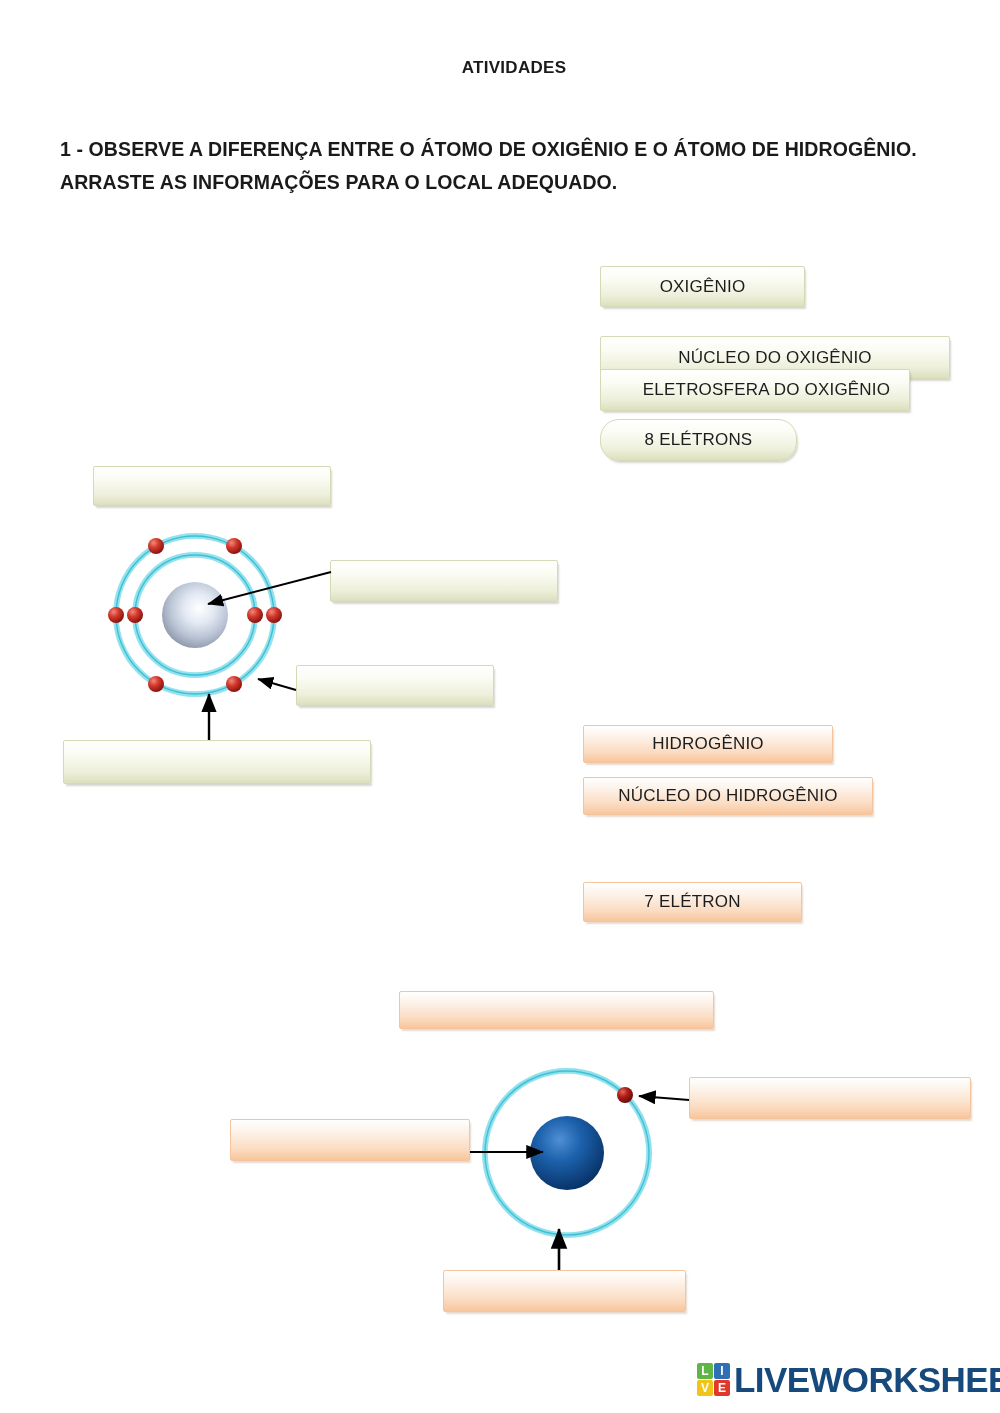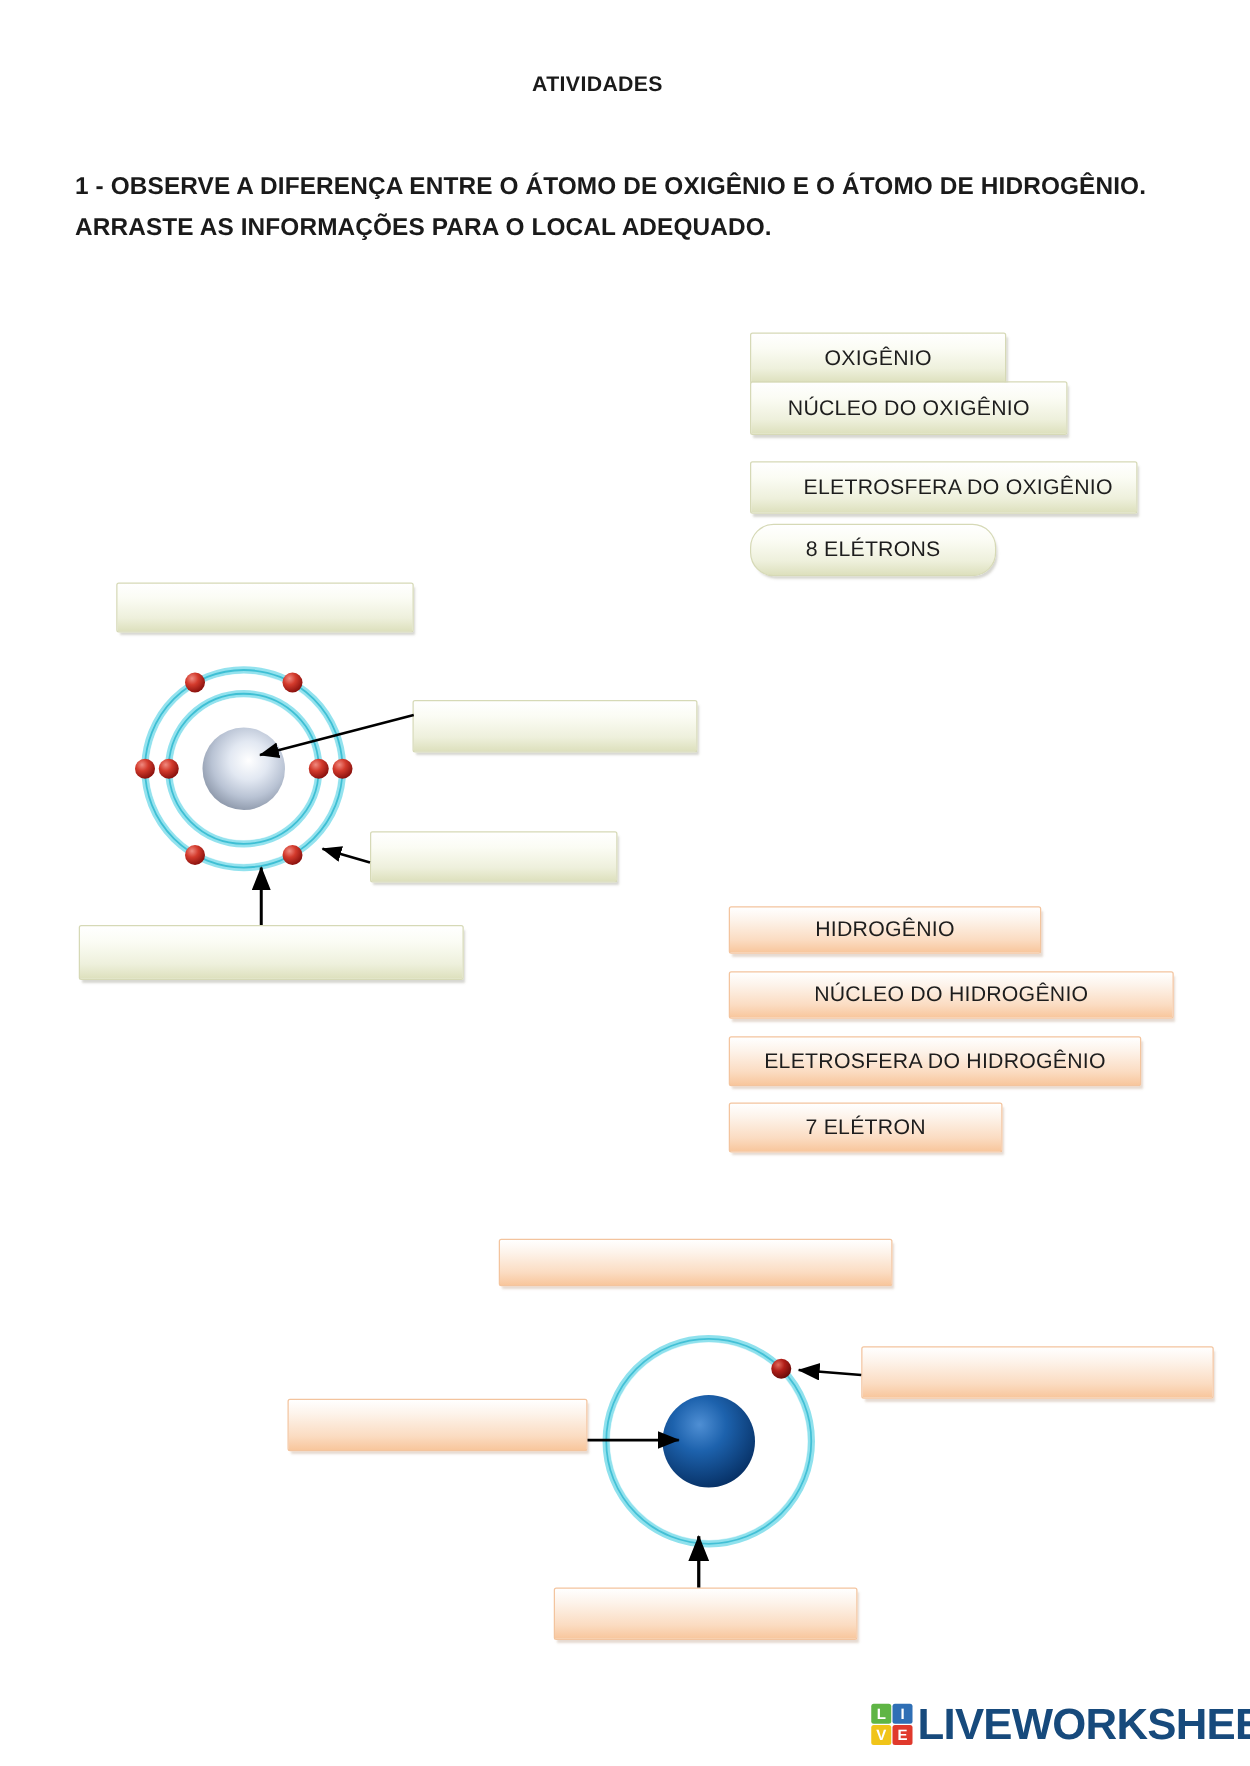--- a/index.html
+++ b/index.html
@@ -23,20 +23,21 @@
   
   .page-title {
     position: absolute;
     left: 0;
     top: 58px;
     width: 956px;
     text-align: center;
     font-size: 17px;
     font-weight: bold;
     letter-spacing: 0.3px;
+    padding-left: 36px;
   }
   .instruction {
     position: absolute;
     left: 60px;
     top: 133px;
     width: 900px;
     font-size: 19.5px;
     line-height: 33px;
     letter-spacing: 0.1px;
     font-weight: bold;
@@ -126,38 +127,35 @@
   <div class="page-title">ATIVIDADES</div>
 
   <div class="instruction">
     <div>1 - OBSERVE A DIFERENÇA ENTRE O ÁTOMO DE OXIGÊNIO E O ÁTOMO DE HIDROGÊNIO.</div>
     <div>ARRASTE AS INFORMAÇÕES PARA O LOCAL ADEQUADO.</div>
   </div>
 
   <div class="chip green" style="left:600px; top:266px; width:205px; height:41px;">
     <span>OXIGÊNIO</span>
   </div>
-  <div class="chip green" style="left:600px; top:305px; width:254px; height:43px;">
+  <div class="chip green" style="left:600px; top:336px; width:350px; height:43px;">
     <span>NÚCLEO DO OXIGÊNIO</span>
   </div>
   <div class="chip green" style="left:600px; top:369px; width:310px; height:42px;padding-left:23px;">
     <span>ELETROSFERA DO OXIGÊNIO</span>
   </div>
   <div class="chip green" style="left:600px; top:419px; width:197px; height:42px;border-radius:19px;">
     <span>8 ELÉTRONS</span>
   </div>
 
   <div class="chip orange" style="left:583px; top:725px; width:250px; height:38px;">
     <span>HIDROGÊNIO</span>
   </div>
-  <div class="chip orange" style="left:583px; top:777px; width:356px; height:38px;">
+  <div class="chip orange" style="left:583px; top:777px; width:290px; height:38px;">
     <span>NÚCLEO DO HIDROGÊNIO</span>
-  </div>
-  <div class="chip orange" style="left:583px; top:829px; width:330px; height:40px;">
-    <span>ELETROSFERA DO HIDROGÊNIO</span>
   </div>
   <div class="chip orange" style="left:583px; top:882px; width:219px; height:40px;">
     <span>7 ELÉTRON</span>
   </div>
 
   <div class="atom" style="left:100px; top:520px;">
     <svg width="190" height="190" viewBox="0 0 190 190" aria-hidden="true">
       <defs>
         <radialGradient id="oNuc" cx="56%" cy="40%" r="62%">
           <stop offset="0%" stop-color="#ffffff"></stop>

